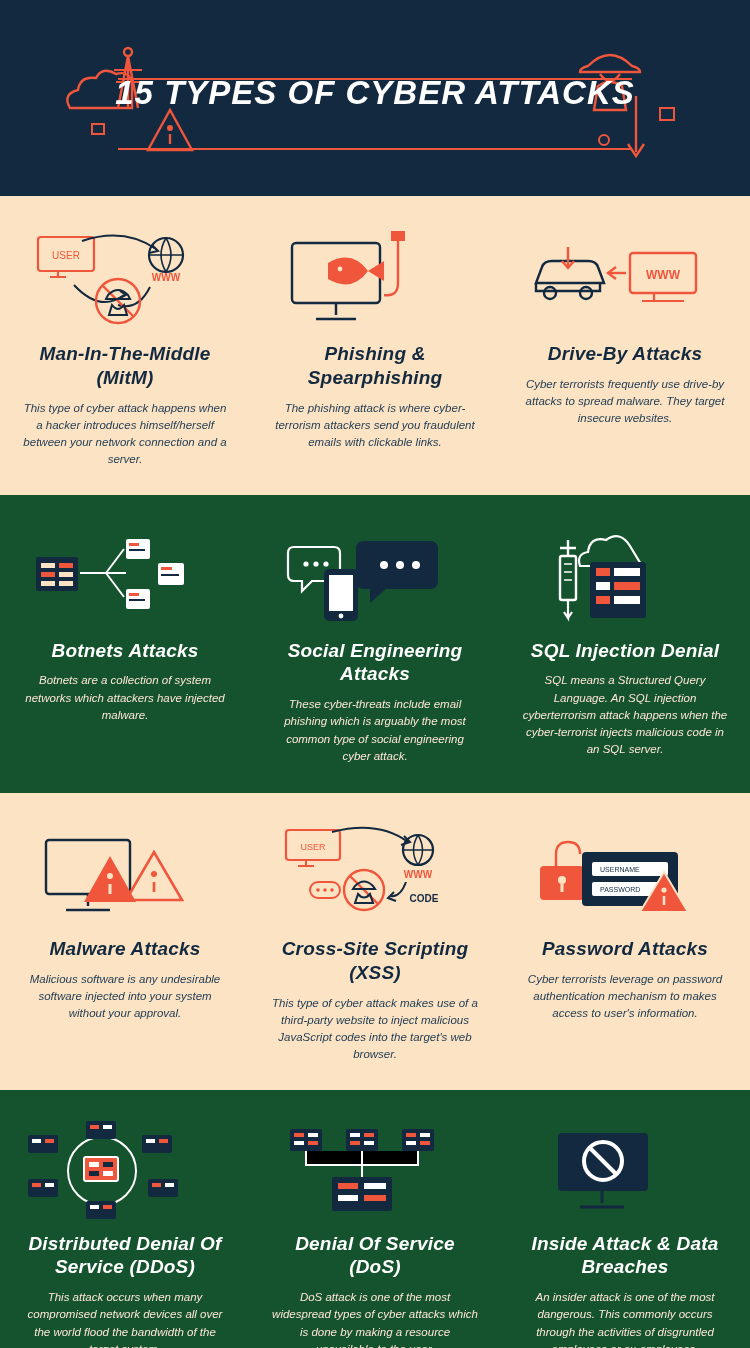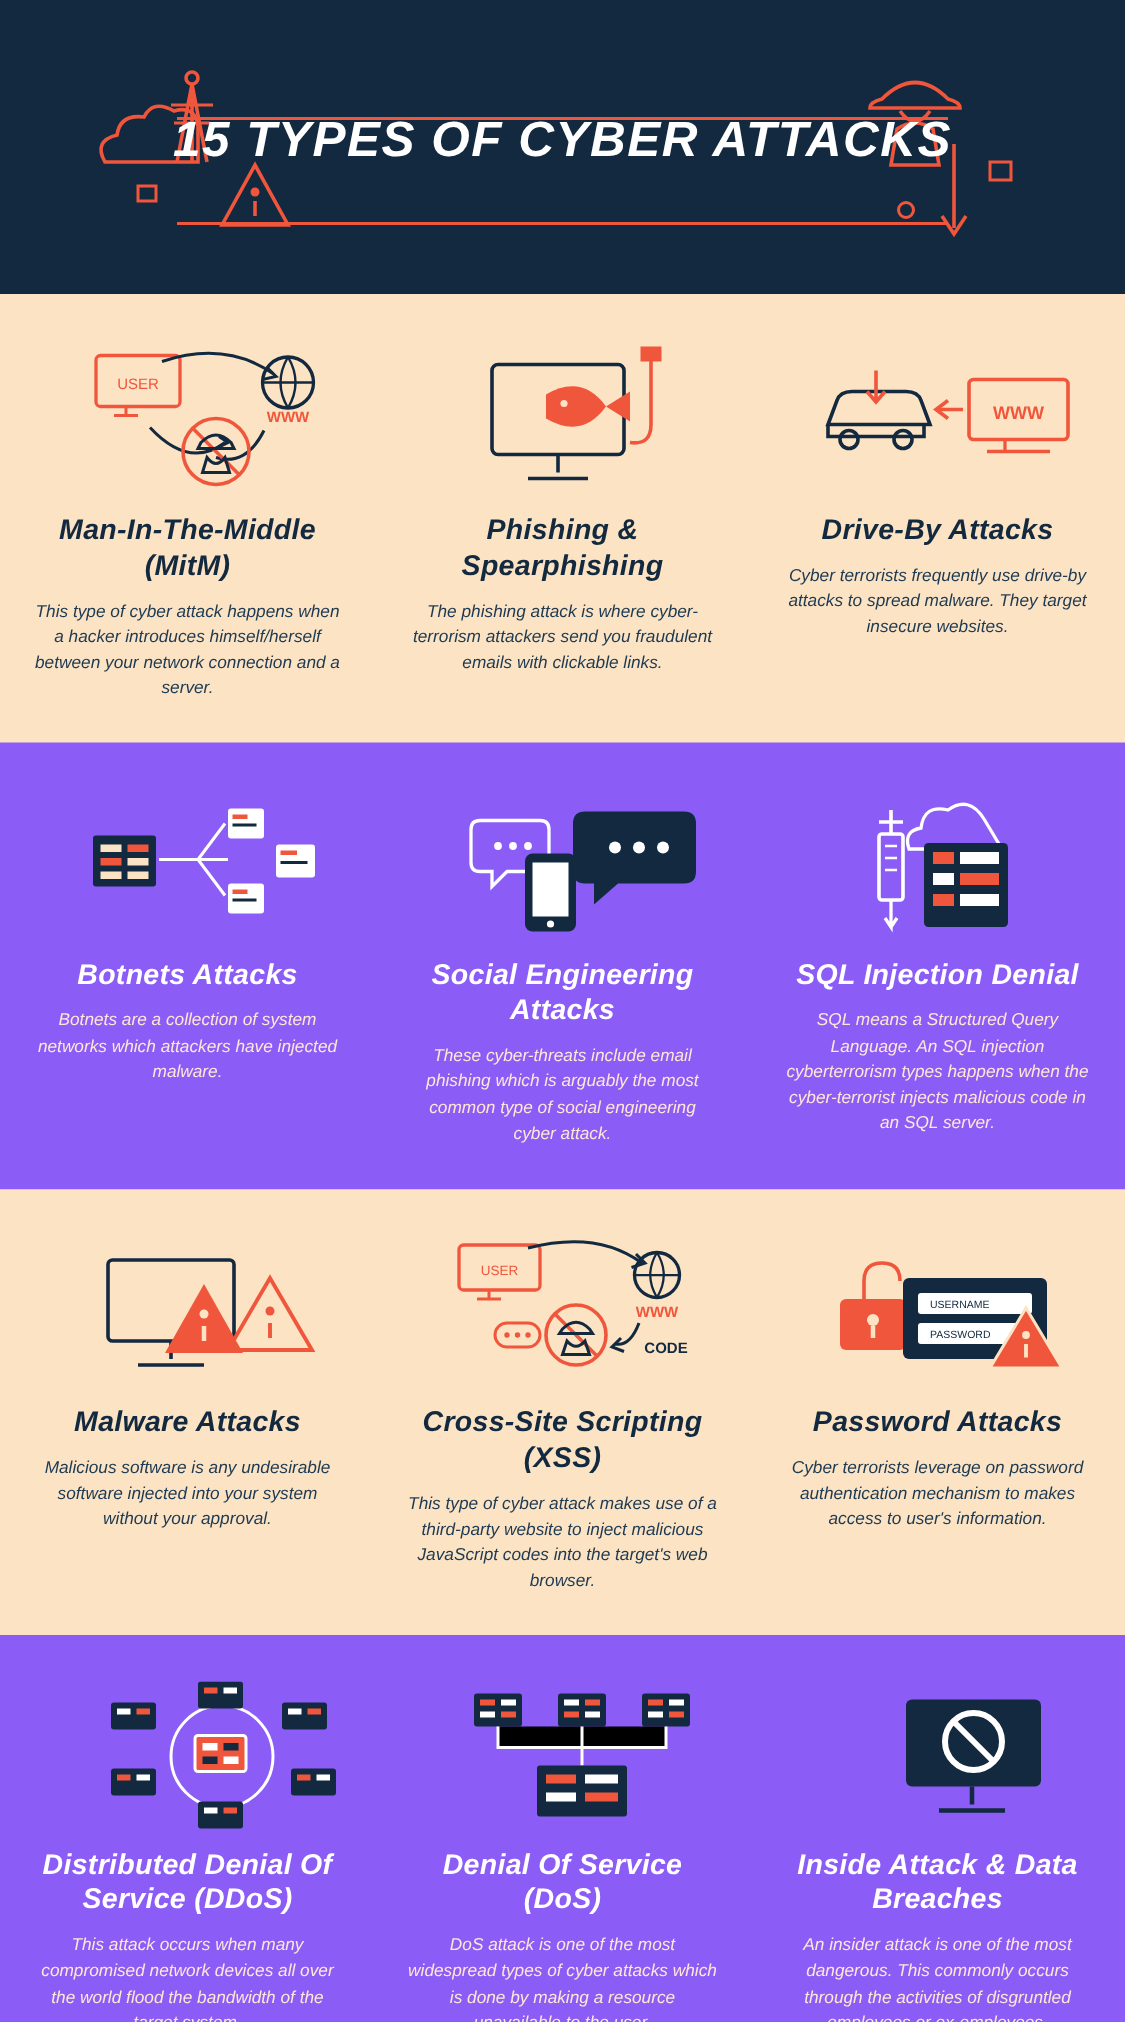--- a/index.html
+++ b/index.html
@@ -38,40 +38,40 @@
     background: #f0563c;
     z-index: 2;
   }
   .hr-top { top: 78px; }
   .hr-bot { top: 148px; }
   .header-deco { position: absolute; z-index: 1; }
 
   
   .row { display: flex; width: 750px; }
   .row.light { background: #fce3c4; }
-  .row.dark  { background: #8b5cf6; }
+  .row.dark  { background: #14532d; }
   .row.light .card-title { color: #12293f; }
   .row.light .card-desc  { color: #1d3a52; }
   .row.dark  .card-title { color: #ffffff; }
   .row.dark  .card-desc  { color: #ffe6d8; }
 
   .card {
     width: 250px;
     padding: 20px 22px 22px;
     text-align: center;
     display: flex;
     flex-direction: column;
     align-items: center;
   }
   .art {
     height: 110px;
     width: 100%;
     display: flex;
     align-items: center;
-    justify-content: flex-end;
+    justify-content: flex-start;
     margin-bottom: 6px;
   }
   .card-title {
     font-size: 19px;
     font-weight: bold;
     font-style: italic;
     line-height: 1.25;
     margin-bottom: 10px;
     letter-spacing: .2px;
   }
@@ -246,21 +246,21 @@
           <rect x="68" y="32" width="56" height="56" rx="3" fill="#12293f"></rect>
           <rect x="74" y="38" width="14" height="8" fill="#f0563c"></rect>
           <rect x="92" y="38" width="26" height="8" fill="#ffffff"></rect>
           <rect x="74" y="52" width="14" height="8" fill="#ffffff"></rect>
           <rect x="92" y="52" width="26" height="8" fill="#f0563c"></rect>
           <rect x="74" y="66" width="14" height="8" fill="#f0563c"></rect>
           <rect x="92" y="66" width="26" height="8" fill="#ffffff"></rect>
         </svg>
       </div>
       <div class="card-title">SQL Injection Denial</div>
-      <div class="card-desc">SQL means a Structured Query Language. An SQL injection cyberterrorism types happens when the cyber-terrorist injects malicious code in an SQL server.</div>
+      <div class="card-desc">SQL means a Structured Query Language. An SQL injection cyberterrorism attack happens when the cyber-terrorist injects malicious code in an SQL server.</div>
     </div>
   </div>
 
   <div class="row light row-3">
 
     <div class="card">
       <div class="art">
         <svg width="180" height="100" viewBox="0 0 180 100">
           <rect x="24" y="14" width="84" height="54" rx="3" stroke="#12293f" stroke-width="2.4" fill="none"></rect>
           <path d="M66 68 l0 12 M44 84 l44 0" stroke="#12293f" stroke-width="2.4"></path>

